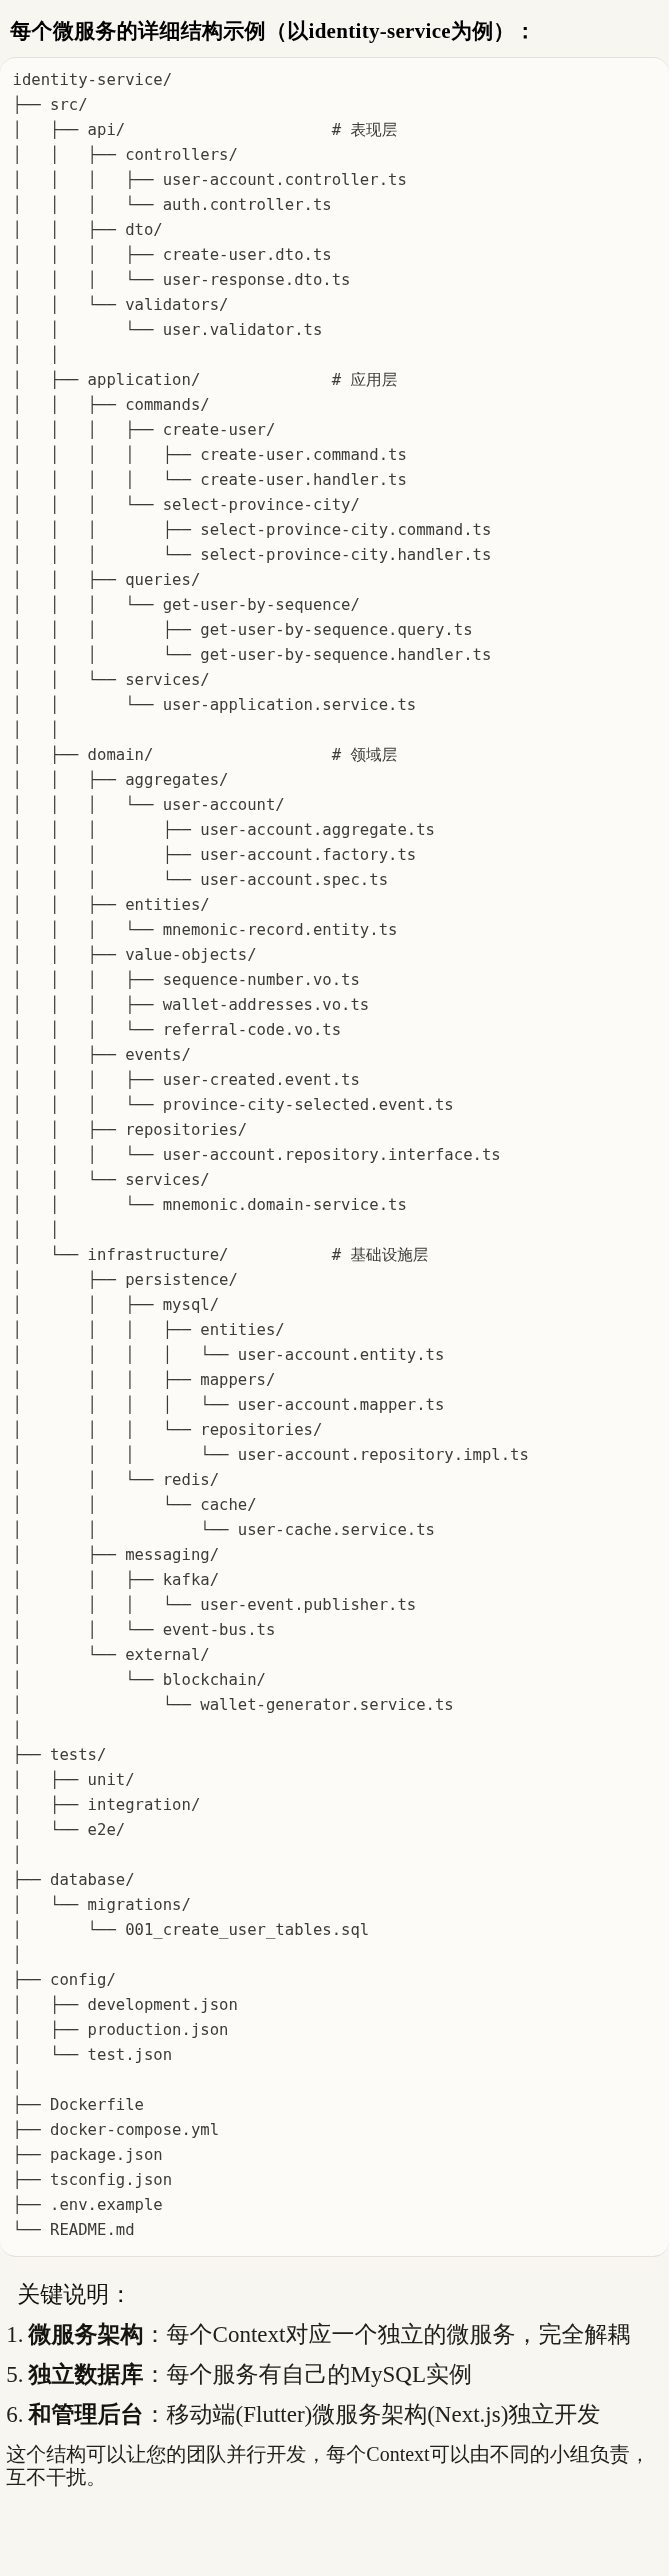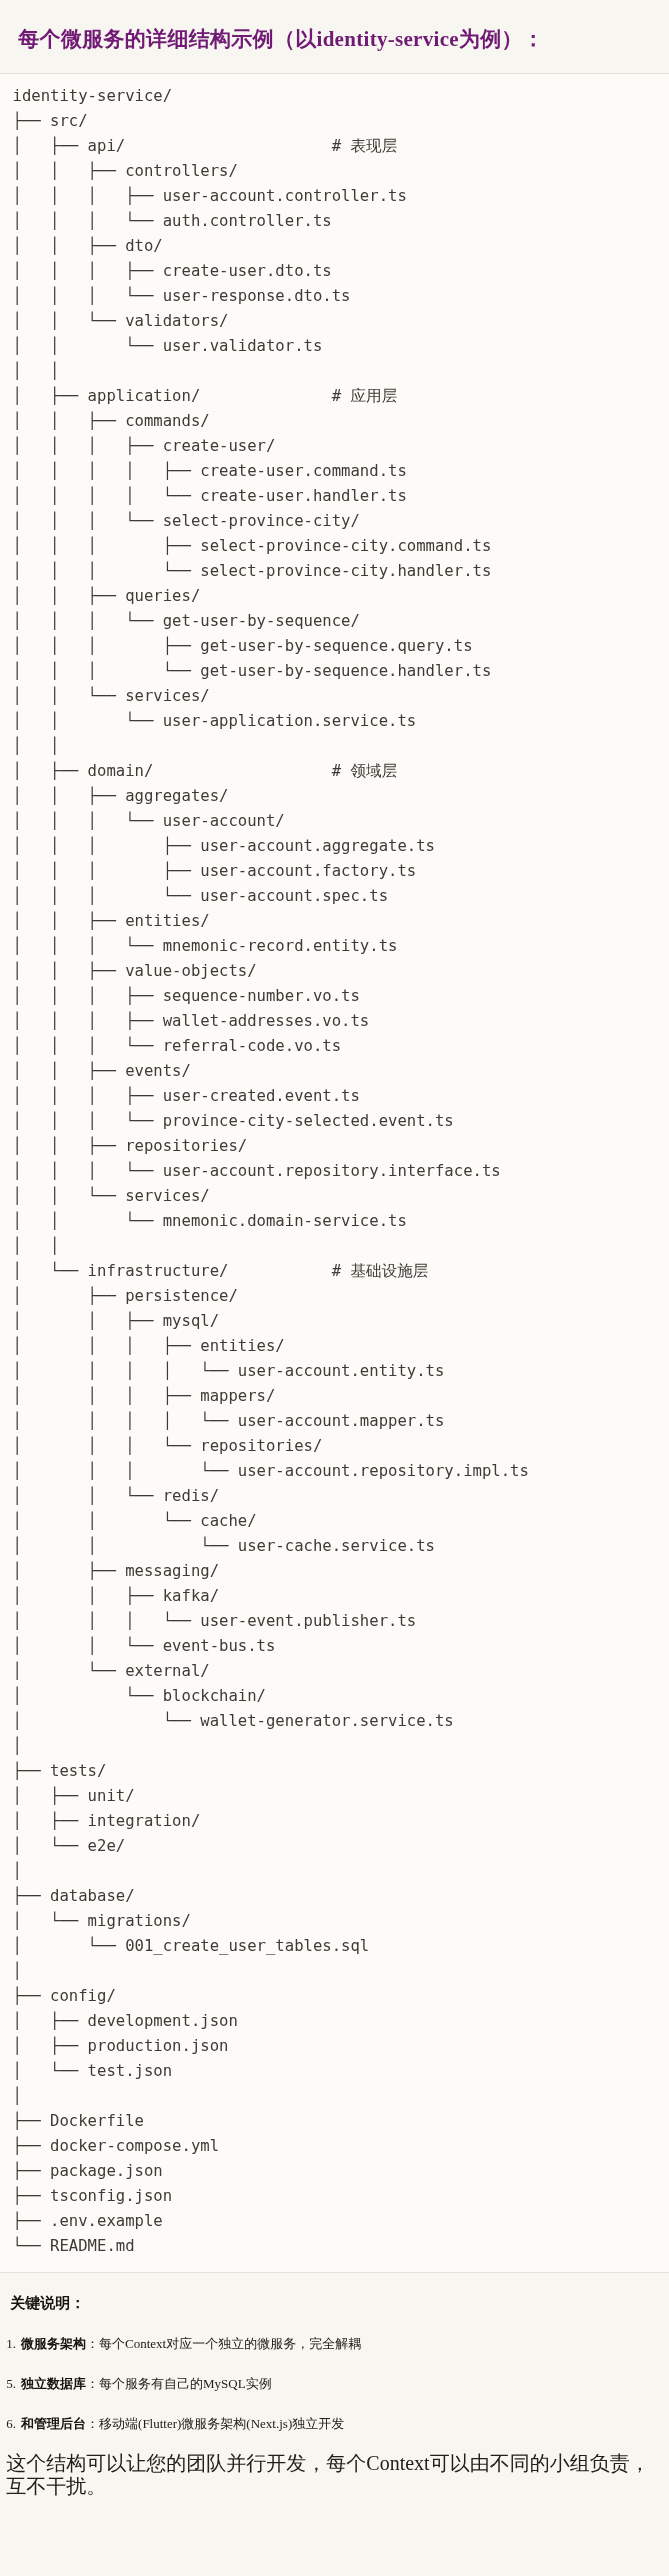--- a/index.html
+++ b/index.html
@@ -11,59 +11,60 @@
   body {
     font-family: "Liberation Serif", serif;
     color: #1F1E19;
     min-height: 2576px;
     box-sizing: border-box;
   }
   .doc-header {
     padding: 12.5px 7.5px 7.5px 6.3px;
   }
   .doc-title {
-    margin: 12px;
+    margin: 4px;
     font-size: 21px;
     line-height: 29px;
     font-weight: 700;
-    color: #701a75;
+    color: #000000;
     letter-spacing: 0.3px;
   }
   .tree-block {
     margin: 0;
     display: block;
     background: #FCFBF7;
     border-top: 0.6px solid #E3E1D8;
     border-bottom: 0.6px solid #E3E1D8;
     padding: 10px 10px 13px 12.5px;
     font-family: "DejaVu Sans Mono", monospace;
     font-size: 15.6px;
     line-height: 25px;
     color: #3C3B36;
     white-space: pre;
     overflow: hidden;
+    border-radius: 16px;
   }
   .notes {
     padding: 13.8px 7.5px 7.5px 6.3px;
   }
   .notes-heading {
-    margin: 4px;
-    font-size: 15px;
+    margin: 11px;
+    font-size: 23px;
     line-height: 25px;
-    font-weight: 700;
+    font-weight: 400;
     color: #15140F;
   }
   .notes-list {
     list-style: none;
     margin: 0;
     padding: 0;
   }
   .note-item {
     margin-top: 17.5px;
-    font-size: 13px;
+    font-size: 23px;
     line-height: 22.5px;
     color: #21201A;
   }
   .note-num {
     margin-right: 5px;
   }
   .note-label {
     font-weight: 700;
     color: #15140F;
   }

